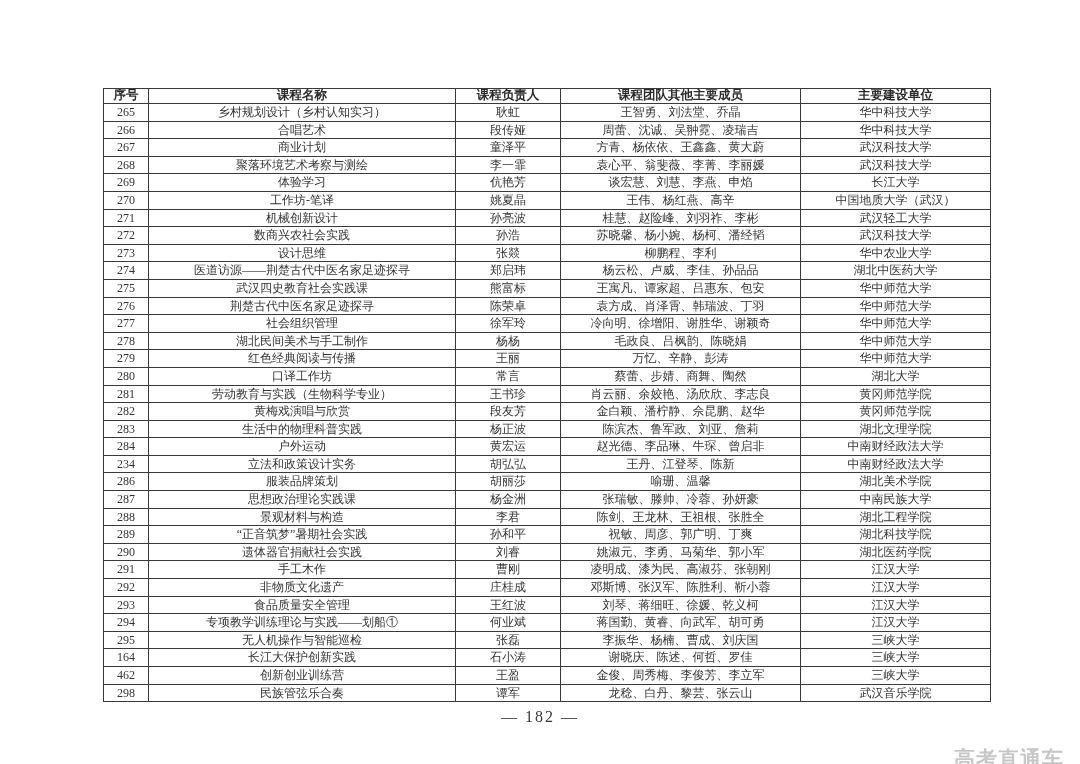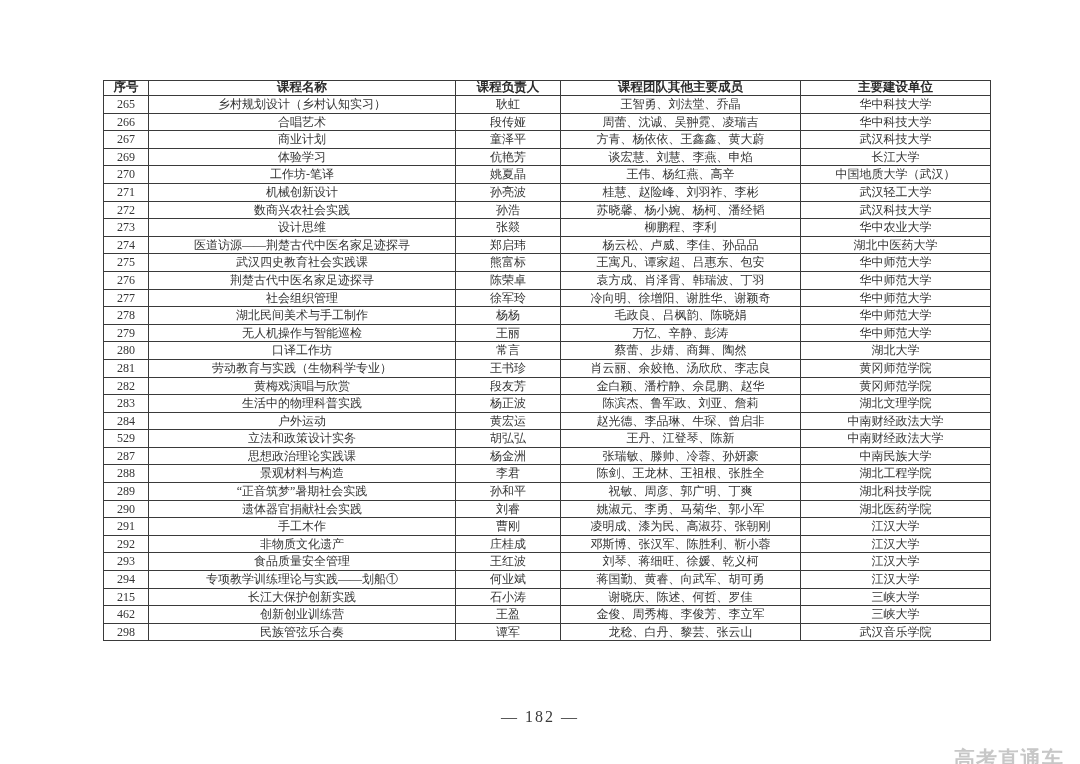--- a/index.html
+++ b/index.html
@@ -16,21 +16,21 @@
     color: #2f2f2f;
   }
   .page {
     position: absolute;
     inset: 0;
     background: #ffffff;
   }
   table.course-table {
     position: absolute;
     left: 103px;
-    top: 80px;
+    top: 88px;
     width: 887px;
     border-collapse: collapse;
     table-layout: fixed;
   }
   .course-table th,
   .course-table td {
     border: 1px solid #3a3a3a;
     text-align: center;
     vertical-align: middle;
     font-size: 12px;
@@ -111,20 +111,27 @@
           <td>华中科技大学</td>
         </tr>
         <tr>
           <td>267</td>
           <td>商业计划</td>
           <td>童泽平</td>
           <td>方青、杨依依、王鑫鑫、黄大蔚</td>
           <td>武汉科技大学</td>
         </tr>
         <tr>
+          <td>268</td>
+          <td>聚落环境艺术考察与测绘</td>
+          <td>李一霏</td>
+          <td>袁心平、翁斐薇、李菁、李丽媛</td>
+          <td>武汉科技大学</td>
+        </tr>
+        <tr>
           <td>269</td>
           <td>体验学习</td>
           <td>伉艳芳</td>
           <td>谈宏慧、刘慧、李燕、申焰</td>
           <td>长江大学</td>
         </tr>
         <tr>
           <td>270</td>
           <td>工作坊-笔译</td>
           <td>姚夏晶</td>
@@ -182,21 +189,21 @@
         </tr>
         <tr>
           <td>278</td>
           <td>湖北民间美术与手工制作</td>
           <td>杨杨</td>
           <td>毛政良、吕枫韵、陈晓娟</td>
           <td>华中师范大学</td>
         </tr>
         <tr>
           <td>279</td>
-          <td>无人机操作与智能巡检</td>
+          <td>红色经典阅读与传播</td>
           <td>王丽</td>
           <td>万忆、辛静、彭涛</td>
           <td>华中师范大学</td>
         </tr>
         <tr>
           <td>280</td>
           <td>口译工作坊</td>
           <td>常言</td>
           <td>蔡蕾、步婧、商舞、陶然</td>
           <td>湖北大学</td>
@@ -223,25 +230,32 @@
           <td>湖北文理学院</td>
         </tr>
         <tr>
           <td>284</td>
           <td>户外运动</td>
           <td>黄宏运</td>
           <td>赵光德、李品琳、牛琛、曾启非</td>
           <td>中南财经政法大学</td>
         </tr>
         <tr>
-          <td>529</td>
+          <td>234</td>
           <td>立法和政策设计实务</td>
           <td>胡弘弘</td>
           <td>王丹、江登琴、陈新</td>
           <td>中南财经政法大学</td>
+        </tr>
+        <tr>
+          <td>286</td>
+          <td>服装品牌策划</td>
+          <td>胡丽莎</td>
+          <td>喻珊、温馨</td>
+          <td>湖北美术学院</td>
         </tr>
         <tr>
           <td>287</td>
           <td>思想政治理论实践课</td>
           <td>杨金洲</td>
           <td>张瑞敏、滕帅、冷蓉、孙妍豪</td>
           <td>中南民族大学</td>
         </tr>
         <tr>
           <td>288</td>
@@ -286,21 +300,28 @@
           <td>江汉大学</td>
         </tr>
         <tr>
           <td>294</td>
           <td>专项教学训练理论与实践——划船①</td>
           <td>何业斌</td>
           <td>蒋国勤、黄睿、向武军、胡可勇</td>
           <td>江汉大学</td>
         </tr>
         <tr>
-          <td>215</td>
+          <td>295</td>
+          <td>无人机操作与智能巡检</td>
+          <td>张磊</td>
+          <td>李振华、杨楠、曹成、刘庆国</td>
+          <td>三峡大学</td>
+        </tr>
+        <tr>
+          <td>164</td>
           <td>长江大保护创新实践</td>
           <td>石小涛</td>
           <td>谢晓庆、陈述、何哲、罗佳</td>
           <td>三峡大学</td>
         </tr>
         <tr>
           <td>462</td>
           <td>创新创业训练营</td>
           <td>王盈</td>
           <td>金俊、周秀梅、李俊芳、李立军</td>

